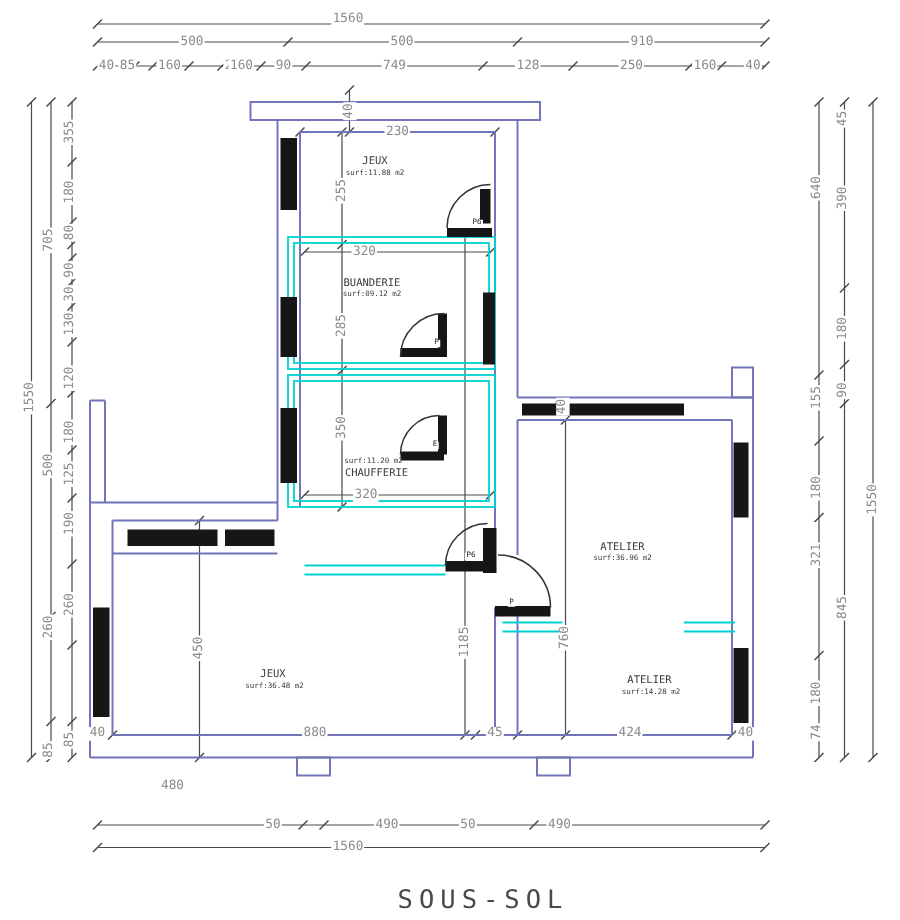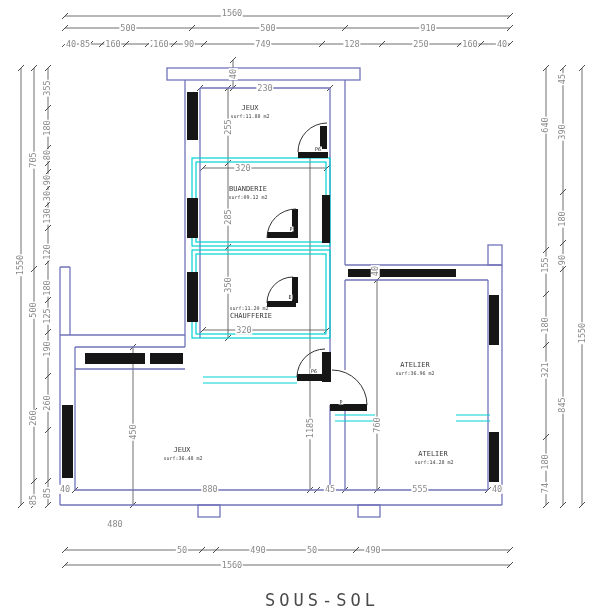--- a/index.html
+++ b/index.html
@@ -155,21 +155,21 @@
   <span class="dim dimv" style="left:228px;top:217px">285</span>
   <span class="dim dimv" style="left:228px;top:285px">350</span>
   <span class="dim" style="left:244px;top:330px">320</span>
   <span class="dim dimv" style="left:133px;top:432px">450</span>
   <span class="dim dimv" style="left:310px;top:428px">1185</span>
   <span class="dim dimv" style="left:377px;top:425px">760</span>
   <span class="dim dimv" style="left:375px;top:271px">40</span>
   <span class="dim" style="left:65px;top:489px">40</span>
   <span class="dim" style="left:210px;top:489px">880</span>
   <span class="dim" style="left:330px;top:489px">45</span>
-  <span class="dim" style="left:420px;top:489px">555</span>
+  <span class="dim" style="left:420px;top:489px">424</span>
   <span class="dim" style="left:497px;top:489px">40</span>
 
   <div class="room" style="left:250px;top:108px">JEUX</div>
   <div class="room surf" style="left:250px;top:116px">surf:11.88 m2</div>
   <div class="room" style="left:248px;top:189px">BUANDERIE</div>
   <div class="room surf" style="left:248px;top:197px">surf:09.12 m2</div>
   <div class="room" style="left:251px;top:316px">CHAUFFERIE</div>
   <div class="room surf" style="left:249px;top:308px">surf:11.20 m2</div>
   <div class="room" style="left:182px;top:450px">JEUX</div>
   <div class="room surf" style="left:183px;top:458px">surf:36.48 m2</div>

